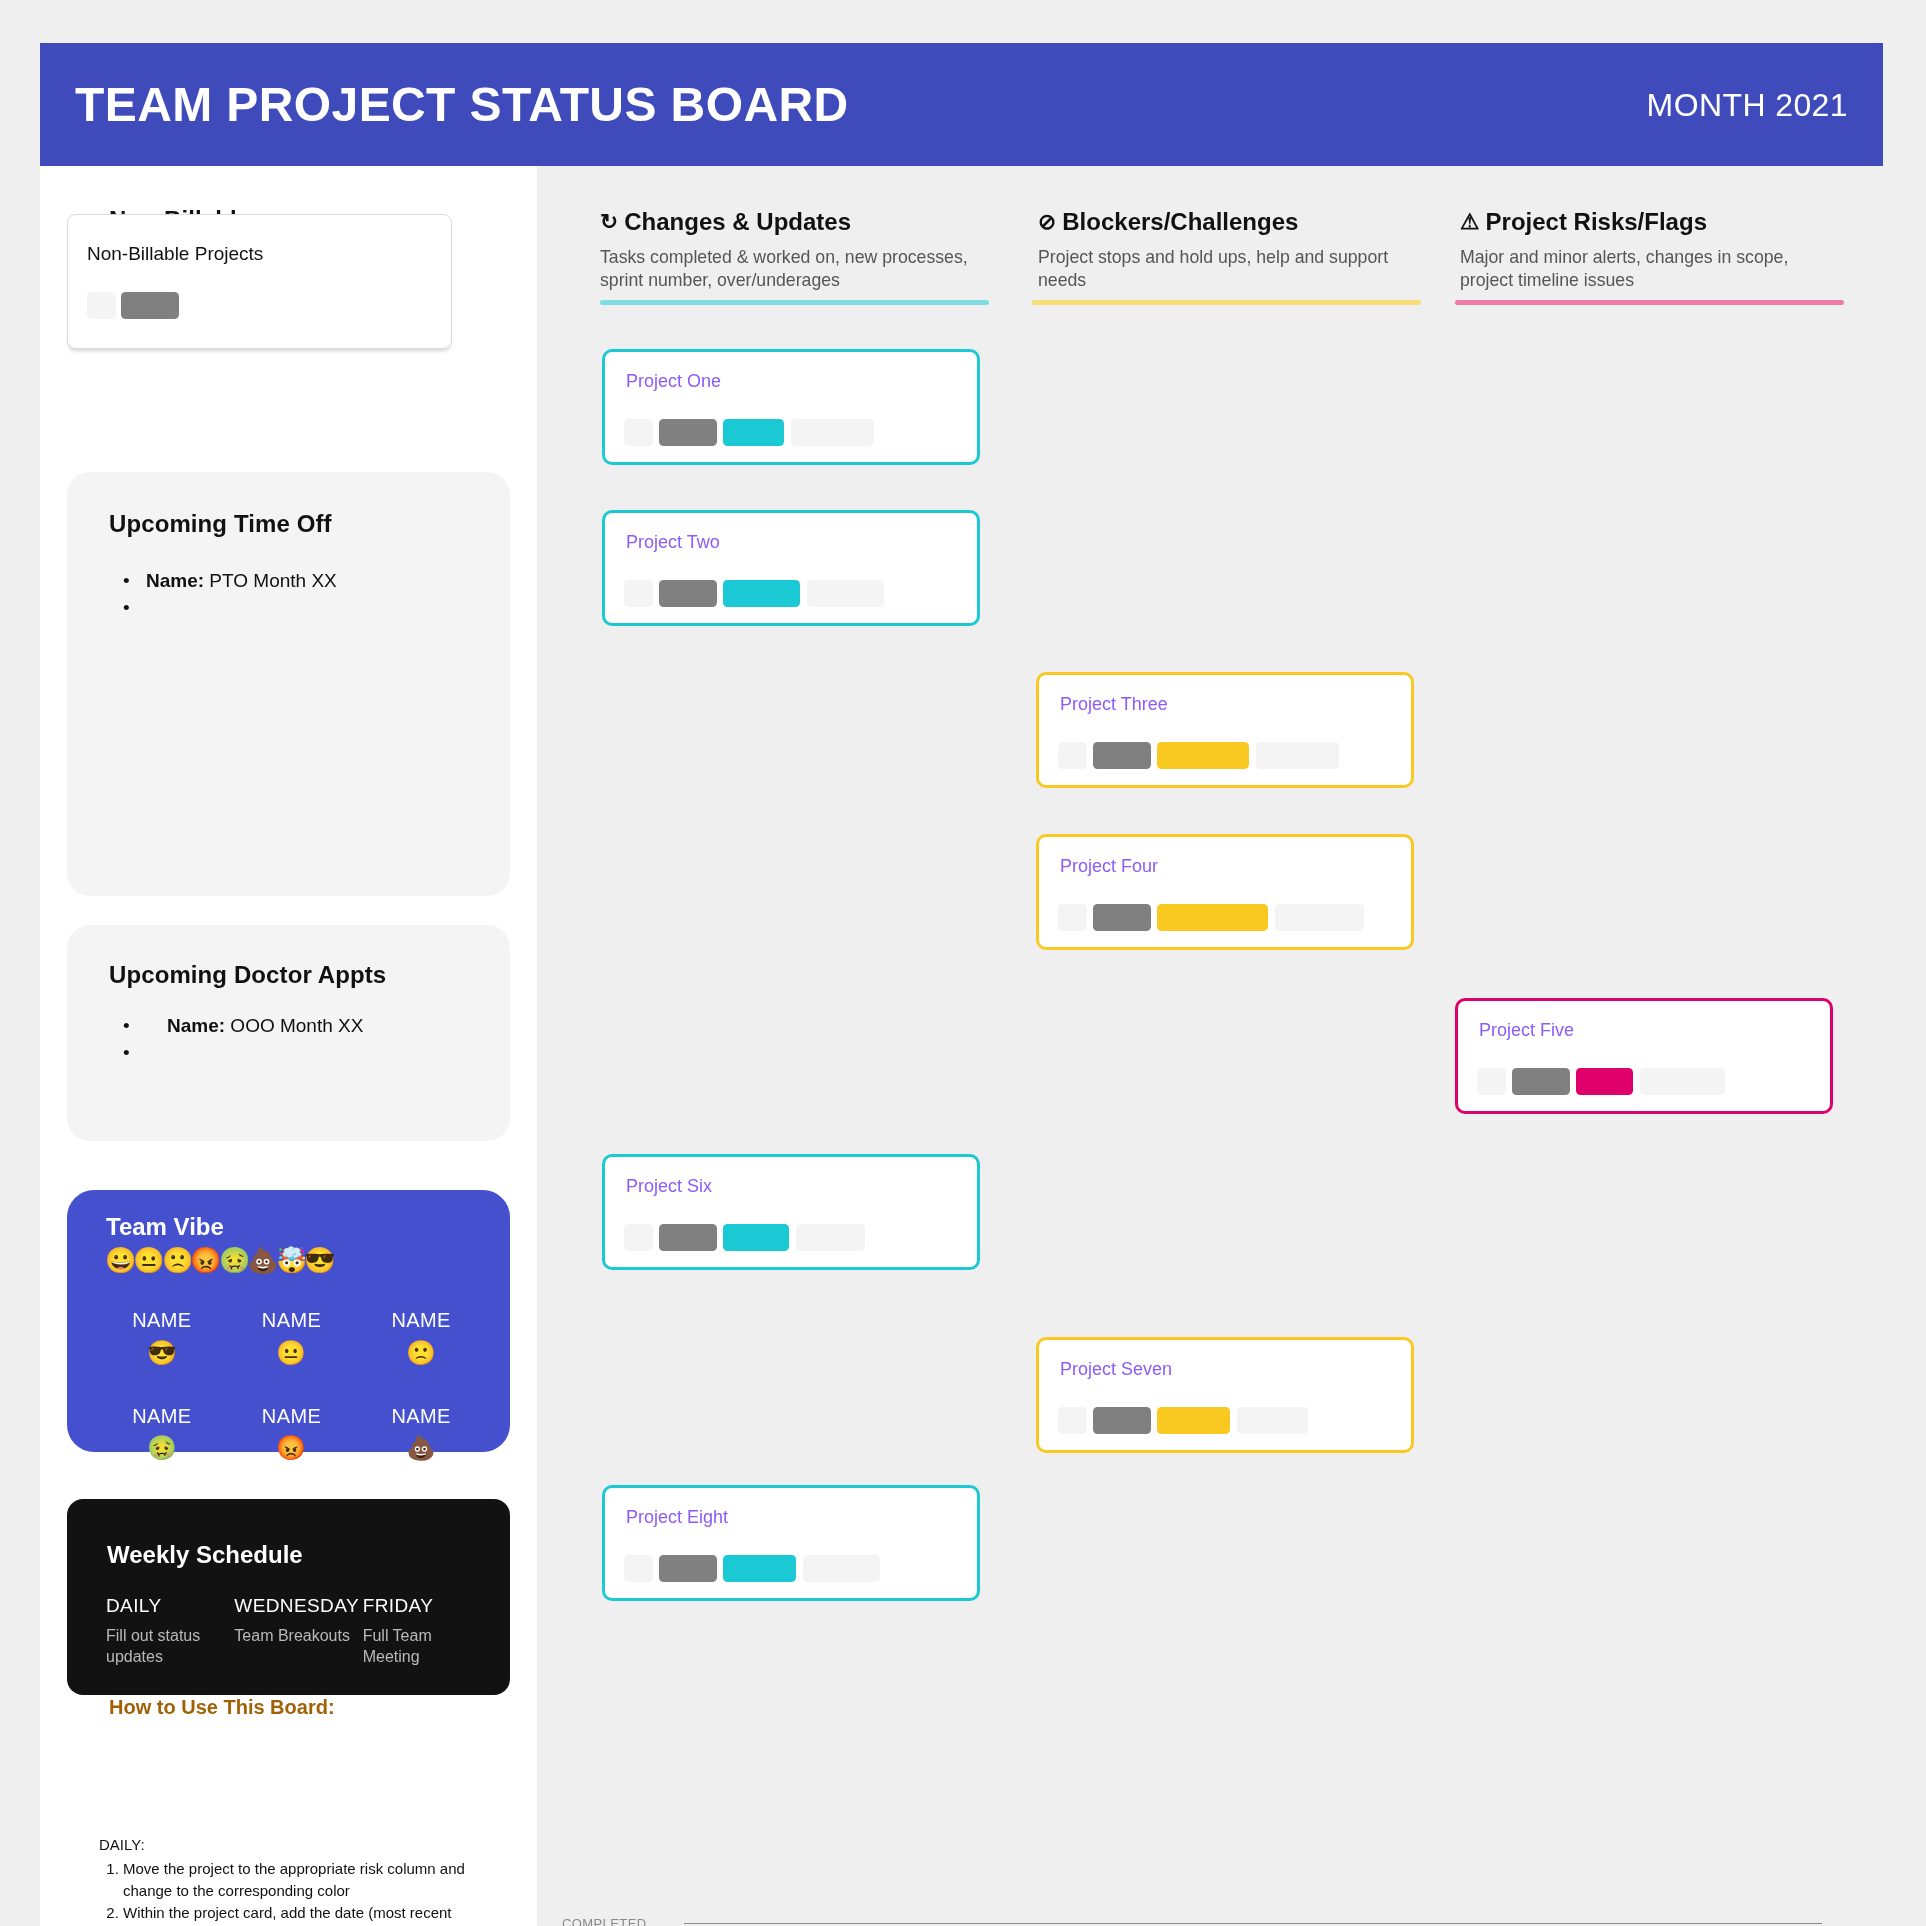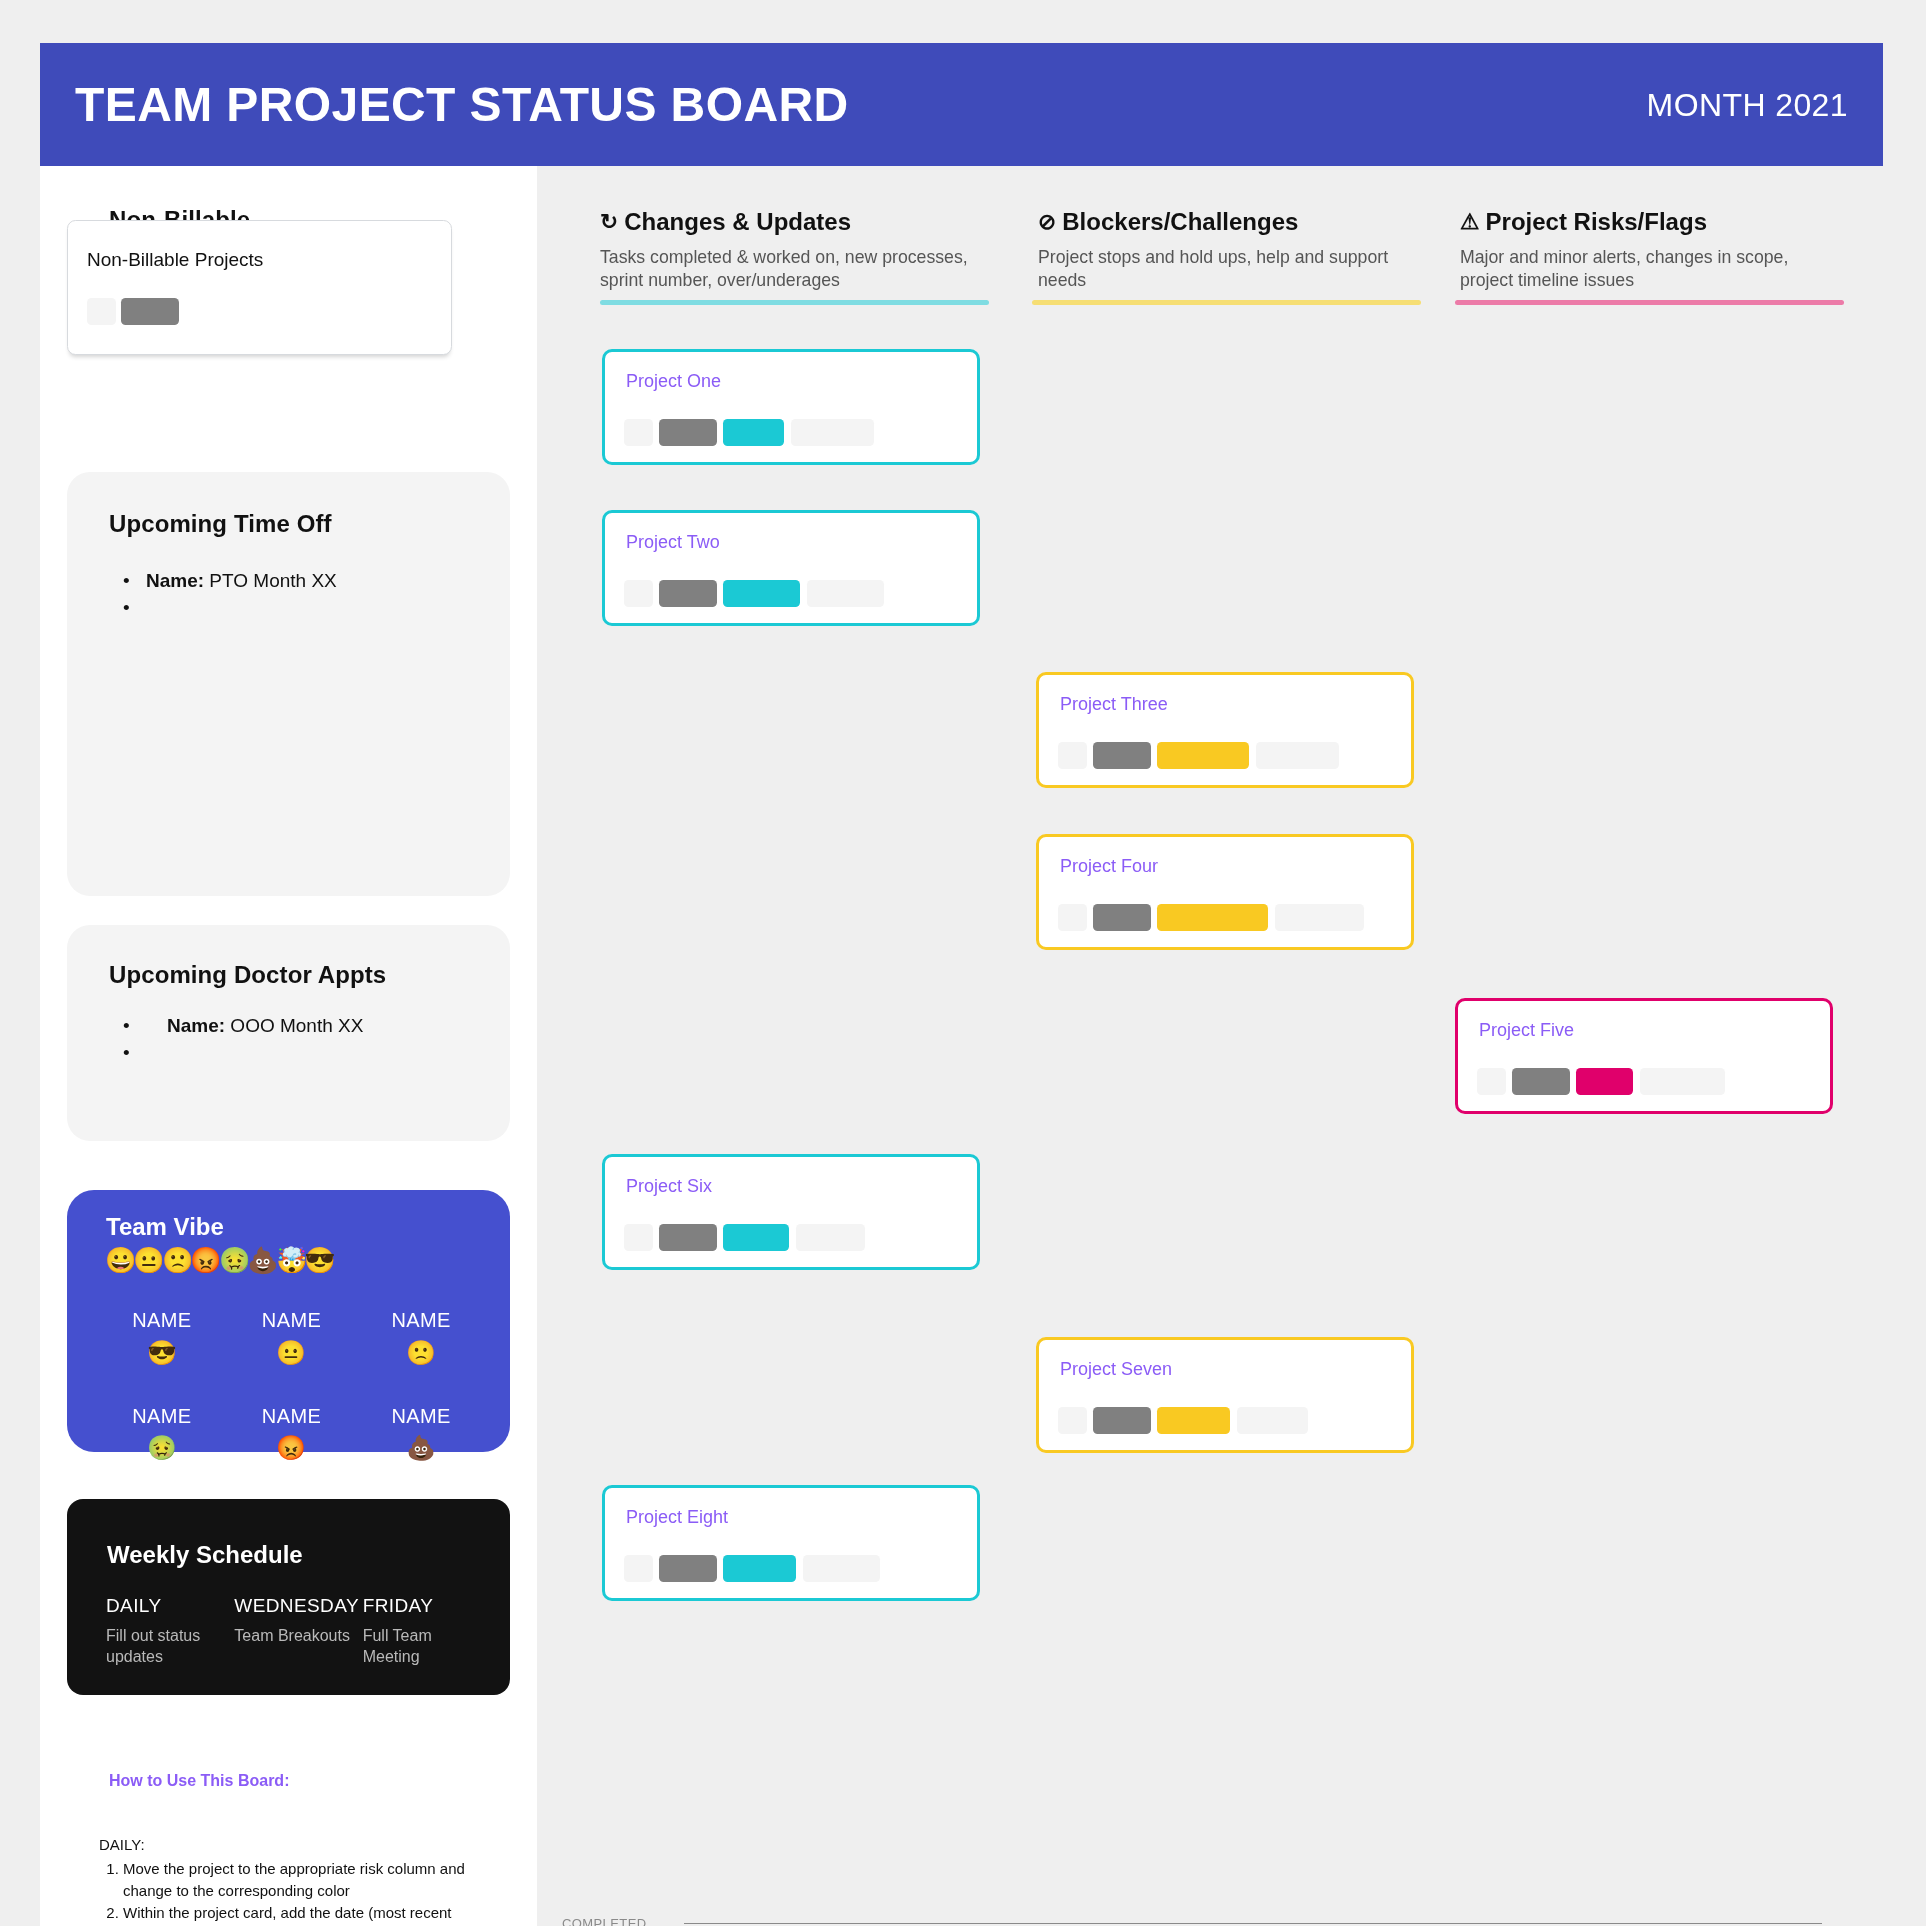--- a/index.html
+++ b/index.html
@@ -28,21 +28,21 @@
   
   .sidebar{
     position:absolute;left:40px;top:166px;width:497px;height:1999px;
     background:#ffffff;
   }
   .sb-title{
     position:absolute;font-size:24px;font-weight:bold;color:#111;letter-spacing:0.1px;
   }
 
   .nonbill-card{
-    position:absolute;left:67px;top:220px;width:385px;height:135px;
+    position:absolute;left:67px;top:214px;width:385px;height:135px;
     background:#fff;border:1.2px solid #d7dade;border-radius:8.5px;
     box-shadow:0 3.9px 4.6px -2.3px rgba(0,0,0,0.17);box-sizing:border-box;
   }
   .nonbill-label{
     position:absolute;left:19px;top:28px;font-size:19px;color:#111;
   }
   .chiprow{position:absolute;display:flex;align-items:center;gap:5.4px;}
 
   .panel-gray{
     position:absolute;background:#f4f4f4;border-radius:23px;
@@ -67,21 +67,21 @@
   .sched{
     position:absolute;left:67px;top:1499px;width:443px;height:196px;
     background:#121212;border-radius:16px;
   }
   .sched-title{position:absolute;left:40px;top:42px;font-size:24px;font-weight:bold;color:#fff;}
   .sched-cols{position:absolute;left:39px;top:96px;width:385px;display:flex;gap:0;}
   .sched-col{width:131px;}
   .sched-day{font-size:19px;color:#fff;letter-spacing:0.4px;display:block;}
   .sched-desc{font-size:16px;color:#b9b9b9;display:block;margin-top:7.7px;line-height:1.35;}
 
-  .howto-title{position:absolute;left:109px;top:1772px;font-size:16px;font-weight:bold;color:#8b5cf6;}
+  .howto-title{position:absolute;left:109px;top:1696px;font-size:20px;font-weight:bold;color:#a16207;}
   .howto-body{position:absolute;left:99px;top:1834px;width:389px;font-size:15px;color:#111;line-height:1.42;}
   .howto-head{display:block;margin-bottom:3.1px;}
   .howto-ol{margin:0 0 0 24px;padding:0;}
   .howto-ol li{margin-bottom:1.5px;}
   .bold{font-weight:bold;}
 
   
   .col-head{position:absolute;}
   .col-title{font-size:24px;font-weight:bold;color:#111;display:flex;align-items:center;gap:6.2px;white-space:nowrap;}
   .col-icon{font-size:21.6px;line-height:1;display:inline-block;}

